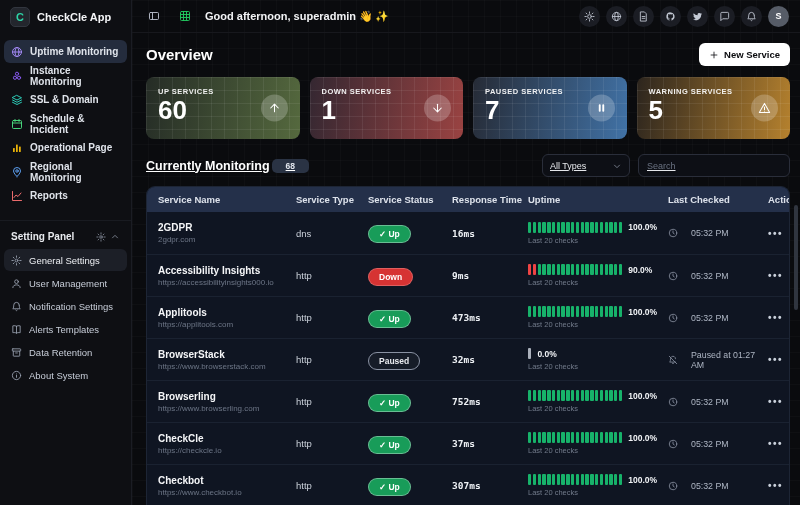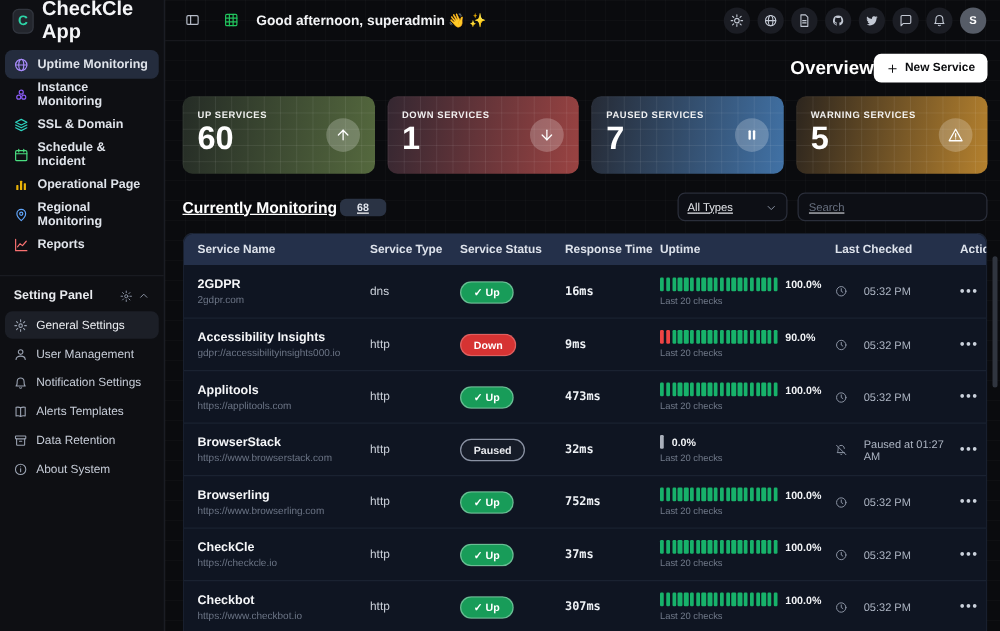--- a/index.html
+++ b/index.html
@@ -4,21 +4,21 @@
 <style>
   * { margin:0; padding:0; box-sizing:border-box; }
   html,body { background:#000; }
   body { font-family:"Liberation Sans", sans-serif; }
   .app { position:relative; width:800px; height:505px; background:#0a0b0e; display:flex; overflow:hidden; color:#e5e7eb; }
 
   
   .sidebar { width:132px; min-width:132px; background:#0e0f13; border-right:1px solid #1b1d24; display:flex; flex-direction:column; }
   .logo-row { height:34px; display:flex; align-items:center; gap:7px; padding:0 10px; cursor:pointer; }
   .logo-badge { width:20px; height:20px; border-radius:5px; background:#23262d; border:1px solid #32363f; display:flex; align-items:center; justify-content:center; font-size:11px; font-weight:800; color:#2dd4a7; }
-  .logo-text { font-size:16px; font-weight:800; color:#f4f5f7; }
+  .logo-text { font-size:11px; font-weight:800; color:#f4f5f7; }
   nav { padding:6px 4px 0; }
   .nav-item { display:flex; align-items:center; gap:7px; height:23px; padding:0 7px; border-radius:6px; font-size:10px; font-weight:600; color:#dfe3ea; cursor:pointer; margin-bottom:1px; }
   .nav-item.active { background:#242c3d; }
   .ico { display:inline-flex; flex:none; }
   .ico svg { width:100%; height:100%; fill:none; stroke:currentColor; stroke-width:1.9; stroke-linecap:round; stroke-linejoin:round; }
   .ico svg.f { fill:currentColor; stroke:none; }
   .i12 { width:12px; height:12px; }
   .i11 { width:11px; height:11px; }
   .i10 { width:10px; height:10px; }
   .i13 { width:13px; height:13px; }
@@ -36,21 +36,21 @@
   .topbar { height:33px; border-bottom:1px solid #17181d; display:flex; align-items:center; gap:9px; padding:0 11px; }
   .tb-btn { width:22px; height:22px; border:none; background:transparent; border-radius:6px; color:#b6bcc8; display:flex; align-items:center; justify-content:center; cursor:pointer; }
   .tb-btn.green { color:#22c55e; }
   .greet { font-size:11px; font-weight:700; color:#f3f4f6; }
   .tb-right { margin-left:auto; display:flex; align-items:center; gap:6px; }
   .hicon { width:21px; height:21px; border:none; border-radius:50%; background:#1b1d24; color:#c3c9d4; display:flex; align-items:center; justify-content:center; cursor:pointer; }
   .avatar { width:21px; height:21px; border:none; border-radius:50%; background:#565c67; color:#fff; font-size:9px; font-weight:700; cursor:pointer; }
 
   
   .content { flex:1; padding:8px 10px 0 14px; min-height:0; }
-  .page-head { display:flex; align-items:center; justify-content:flex-end; margin:2px 0 11px; }
+  .page-head { display:flex; align-items:center; justify-content:space-between; margin:2px 0 11px; }
   .page-title { font-size:15px; font-weight:800; color:#fff; }
   .new-btn { display:flex; align-items:center; gap:5px; background:#fff; color:#0b0c0f; border:none; border-radius:6px; padding:6px 10px; font-size:9.5px; font-weight:700; cursor:pointer; }
 
   .stats { display:flex; gap:10px; }
   .card { flex:1; height:62px; border-radius:8px; position:relative; padding:10px 12px; overflow:hidden; cursor:pointer; }
   .card::before { content:""; position:absolute; inset:0; border-radius:inherit; pointer-events:none;
     background-image:linear-gradient(rgba(255,255,255,.07) 1px, transparent 1px), linear-gradient(90deg, rgba(255,255,255,.07) 1px, transparent 1px);
     background-size:13px 13px; }
   .card-label { font-size:7.5px; font-weight:700; letter-spacing:.5px; color:rgba(255,255,255,.92); }
   .card-value { font-size:26px; font-weight:800; color:#fff; line-height:1.05; margin-top:1px; }
@@ -481,21 +481,21 @@
                     <polyline points="12 7 12 12 15 14"></polyline>
                   </svg>
                 </span>
                 <span>05:32 PM</span>
               </div>
               <div class="dots">•••</div>
             </div>
             <div class="tgrid t-row">
               <div>
                 <div class="svc-name">Accessibility Insights</div>
-                <div class="svc-url">gdpr://accessibilityinsights000.io</div>
+                <div class="svc-url">https://accessibilityinsights000.io</div>
               </div>
               <div class="svc-type">http</div>
               <div><span class="pill down">Down</span></div>
               <div class="resp">9ms</div>
               <div>
                 <div class="bars-line">
                   <div class="bars">
                     <span class="bar r"></span>
                     <span class="bar r"></span>
                     <span class="bar g"></span>

